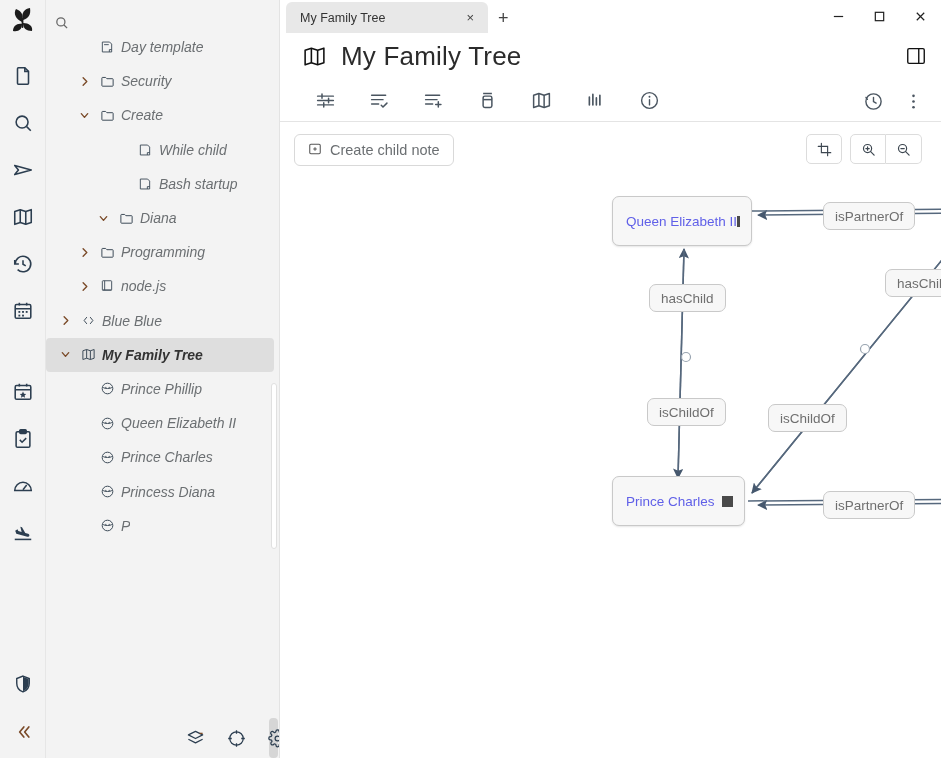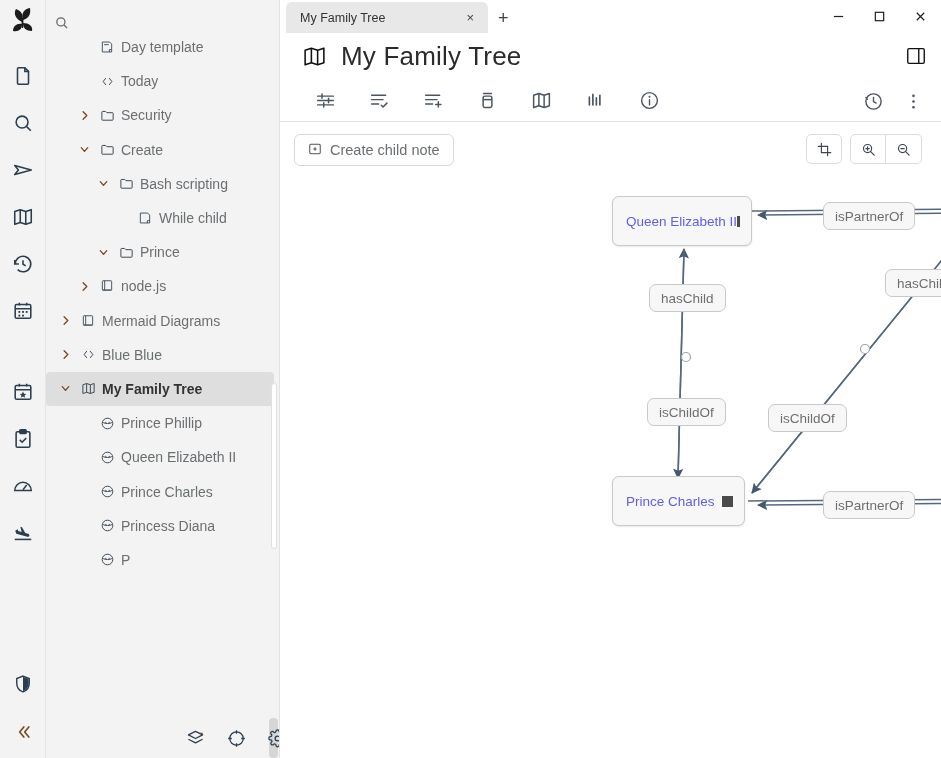--- a/index.html
+++ b/index.html
@@ -59,21 +59,21 @@
   }
   .tree-row.active {
     background: #dedede;
     border-radius: 4px;
     color: #333; font-weight: 600;
     margin-right: 6px;
   }
   .tw { width: 22px; display: flex; align-items: center; justify-content: center; flex: 0 0 22px; color: #7a4a28; }
   .tw.empty { color: transparent; }
   .ti { width: 24px; display: flex; align-items: center; justify-content: center; flex: 0 0 24px; color: #3e4c59; }
-  .tlabel { padding-left: 2px; overflow: hidden; }
+  .tlabel { padding-left: 2px; overflow: hidden; font-style: italic; }
 
   .sb-track { position: absolute; right: 2px; top: 383px; width: 6px; height: 166px;
               background: #fff; border: 1px solid #e0e0e0; border-radius: 4px; }
   .sb-bottom { position: absolute; right: 1px; bottom: 0px; width: 9px; height: 40px;
                background: #d6d6d6; border-radius: 4px; }
 
   .sidebar-bottom {
     position: absolute; bottom: 6px; left: 140px;
     display: flex; gap: 22px; align-items: center; color: #2c3e50;
   }
@@ -263,30 +263,20 @@
             <svg width="14" height="14" viewBox="0 0 24 24" fill="none" stroke="#3e4c59" stroke-width="1.6" stroke-linejoin="round">
               <path d="M4 3.5h12.5L20 7v13.5H4z"></path>
               <path d="M16 20.5v-4h4"></path>
               <path d="M7 8h8"></path>
             </svg>
           </span>
           <span class="tlabel">Day template</span>
         </div>
         <div class="tree-row">
           <span style="width:27px;flex:0 0 27px"></span>
-          <span class="tw empty"></span>
-          <span class="ti">
-            <svg width="15" height="15" viewBox="0 0 24 24" fill="none" stroke="#3e4c59" stroke-width="1.6" stroke-linecap="round" stroke-linejoin="round">
-              <path d="M9 7l-4 5 4 5M15 7l4 5-4 5"></path>
-            </svg>
-          </span>
-          <span class="tlabel">Today</span>
-        </div>
-        <div class="tree-row">
-          <span style="width:27px;flex:0 0 27px"></span>
           <span class="tw">
             <svg width="11" height="11" viewBox="0 0 24 24" fill="none" stroke="#7a4a28" stroke-width="3" stroke-linecap="round" stroke-linejoin="round">
               <path d="M9 4l8 8-8 8"></path>
             </svg>
           </span>
           <span class="ti">
             <svg width="15" height="15" viewBox="0 0 24 24" fill="none" stroke="#3e4c59" stroke-width="1.6" stroke-linejoin="round">
               <path d="M3 6.5a1 1 0 0 1 1-1h5l2 2h9a1 1 0 0 1 1 1v10a1 1 0 0 1-1 1H4a1 1 0 0 1-1-1z"></path>
             </svg>
           </span>
@@ -298,89 +288,85 @@
             <svg width="11" height="11" viewBox="0 0 24 24" fill="none" stroke="#7a4a28" stroke-width="3" stroke-linecap="round" stroke-linejoin="round">
               <path d="M5 8l7 8 7-8"></path>
             </svg>
           </span>
           <span class="ti">
             <svg width="15" height="15" viewBox="0 0 24 24" fill="none" stroke="#3e4c59" stroke-width="1.6" stroke-linejoin="round">
               <path d="M3 6.5a1 1 0 0 1 1-1h5l2 2h9a1 1 0 0 1 1 1v10a1 1 0 0 1-1 1H4a1 1 0 0 1-1-1z"></path>
             </svg>
           </span>
           <span class="tlabel">Create</span>
+        </div>
+        <div class="tree-row">
+          <span style="width:65px;flex:0 0 65px"></span>
+          <span class="tw empty"></span>
+          <span class="ti">
+            <svg width="14" height="14" viewBox="0 0 24 24" fill="none" stroke="#3e4c59" stroke-width="1.6" stroke-linejoin="round">
+              <path d="M4 3.5h12.5L20 7v13.5H4z"></path>
+              <path d="M16 20.5v-4h4"></path>
+            </svg>
+          </span>
+          <span class="tlabel">While child</span>
+        </div>
+        <div class="tree-row">
+          <span style="width:65px;flex:0 0 65px"></span>
+          <span class="tw empty"></span>
+          <span class="ti">
+            <svg width="14" height="14" viewBox="0 0 24 24" fill="none" stroke="#3e4c59" stroke-width="1.6" stroke-linejoin="round">
+              <path d="M4 3.5h12.5L20 7v13.5H4z"></path>
+              <path d="M16 20.5v-4h4"></path>
+            </svg>
+          </span>
+          <span class="tlabel">Bash startup</span>
         </div>
         <div class="tree-row">
           <span style="width:46px;flex:0 0 46px"></span>
           <span class="tw">
             <svg width="11" height="11" viewBox="0 0 24 24" fill="none" stroke="#7a4a28" stroke-width="3" stroke-linecap="round" stroke-linejoin="round">
               <path d="M5 8l7 8 7-8"></path>
             </svg>
           </span>
           <span class="ti">
             <svg width="15" height="15" viewBox="0 0 24 24" fill="none" stroke="#3e4c59" stroke-width="1.6" stroke-linejoin="round">
               <path d="M3 6.5a1 1 0 0 1 1-1h5l2 2h9a1 1 0 0 1 1 1v10a1 1 0 0 1-1 1H4a1 1 0 0 1-1-1z"></path>
             </svg>
           </span>
-          <span class="tlabel">Bash scripting</span>
-        </div>
-        <div class="tree-row">
-          <span style="width:65px;flex:0 0 65px"></span>
-          <span class="tw empty"></span>
-          <span class="ti">
-            <svg width="14" height="14" viewBox="0 0 24 24" fill="none" stroke="#3e4c59" stroke-width="1.6" stroke-linejoin="round">
-              <path d="M4 3.5h12.5L20 7v13.5H4z"></path>
-              <path d="M16 20.5v-4h4"></path>
-            </svg>
-          </span>
-          <span class="tlabel">While child</span>
-        </div>
-        <div class="tree-row">
-          <span style="width:46px;flex:0 0 46px"></span>
-          <span class="tw">
-            <svg width="11" height="11" viewBox="0 0 24 24" fill="none" stroke="#7a4a28" stroke-width="3" stroke-linecap="round" stroke-linejoin="round">
-              <path d="M5 8l7 8 7-8"></path>
-            </svg>
-          </span>
-          <span class="ti">
-            <svg width="15" height="15" viewBox="0 0 24 24" fill="none" stroke="#3e4c59" stroke-width="1.6" stroke-linejoin="round">
-              <path d="M3 6.5a1 1 0 0 1 1-1h5l2 2h9a1 1 0 0 1 1 1v10a1 1 0 0 1-1 1H4a1 1 0 0 1-1-1z"></path>
-            </svg>
-          </span>
-          <span class="tlabel">Prince</span>
+          <span class="tlabel">Diana</span>
         </div>
         <div class="tree-row">
           <span style="width:27px;flex:0 0 27px"></span>
           <span class="tw">
             <svg width="11" height="11" viewBox="0 0 24 24" fill="none" stroke="#7a4a28" stroke-width="3" stroke-linecap="round" stroke-linejoin="round">
               <path d="M9 4l8 8-8 8"></path>
             </svg>
           </span>
           <span class="ti">
+            <svg width="15" height="15" viewBox="0 0 24 24" fill="none" stroke="#3e4c59" stroke-width="1.6" stroke-linejoin="round">
+              <path d="M3 6.5a1 1 0 0 1 1-1h5l2 2h9a1 1 0 0 1 1 1v10a1 1 0 0 1-1 1H4a1 1 0 0 1-1-1z"></path>
+            </svg>
+          </span>
+          <span class="tlabel">Programming</span>
+        </div>
+        <div class="tree-row">
+          <span style="width:27px;flex:0 0 27px"></span>
+          <span class="tw">
+            <svg width="11" height="11" viewBox="0 0 24 24" fill="none" stroke="#7a4a28" stroke-width="3" stroke-linecap="round" stroke-linejoin="round">
+              <path d="M9 4l8 8-8 8"></path>
+            </svg>
+          </span>
+          <span class="ti">
             <svg width="14" height="14" viewBox="0 0 24 24" fill="none" stroke="#3e4c59" stroke-width="1.6" stroke-linejoin="round">
               <rect x="4" y="3" width="16" height="16" rx="1.2"></rect>
               <path d="M4 19h16M8 3v16"></path>
             </svg>
           </span>
           <span class="tlabel">node.js</span>
-        </div>
-        <div class="tree-row">
-          <span style="width:8px;flex:0 0 8px"></span>
-          <span class="tw">
-            <svg width="11" height="11" viewBox="0 0 24 24" fill="none" stroke="#7a4a28" stroke-width="3" stroke-linecap="round" stroke-linejoin="round">
-              <path d="M9 4l8 8-8 8"></path>
-            </svg>
-          </span>
-          <span class="ti">
-            <svg width="14" height="14" viewBox="0 0 24 24" fill="none" stroke="#3e4c59" stroke-width="1.6" stroke-linejoin="round">
-              <rect x="4" y="3" width="16" height="16" rx="1.2"></rect>
-              <path d="M4 19h16M8 3v16"></path>
-            </svg>
-          </span>
-          <span class="tlabel">Mermaid Diagrams</span>
         </div>
         <div class="tree-row">
           <span style="width:8px;flex:0 0 8px"></span>
           <span class="tw">
             <svg width="11" height="11" viewBox="0 0 24 24" fill="none" stroke="#7a4a28" stroke-width="3" stroke-linecap="round" stroke-linejoin="round">
               <path d="M9 4l8 8-8 8"></path>
             </svg>
           </span>
           <span class="ti">
             <svg width="15" height="15" viewBox="0 0 24 24" fill="none" stroke="#3e4c59" stroke-width="1.6" stroke-linecap="round" stroke-linejoin="round">

